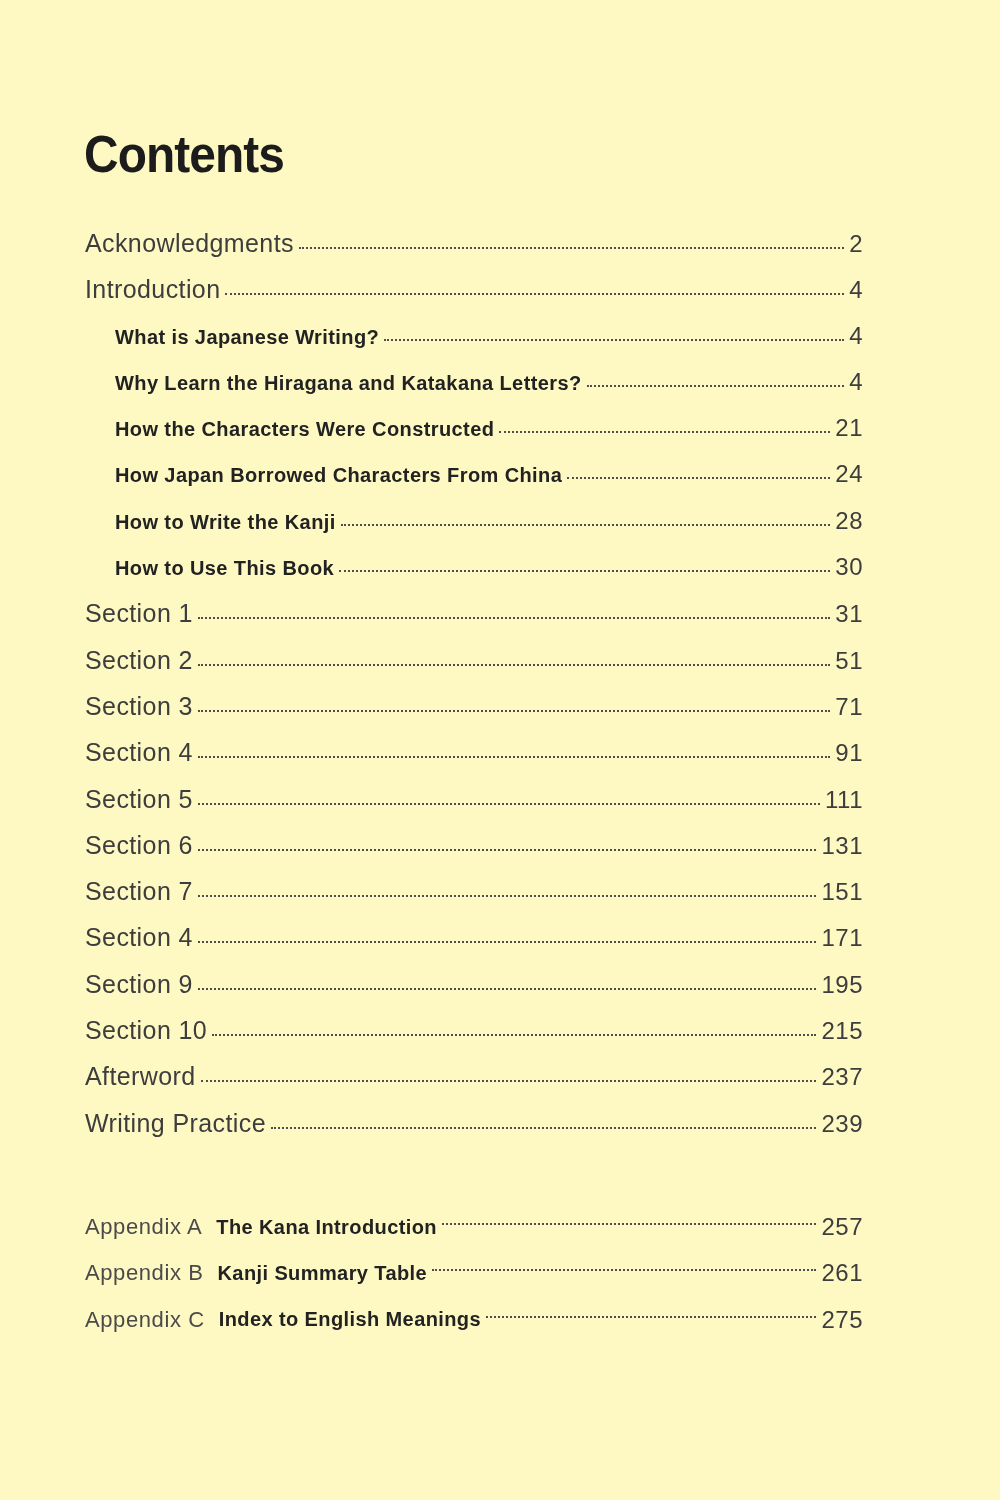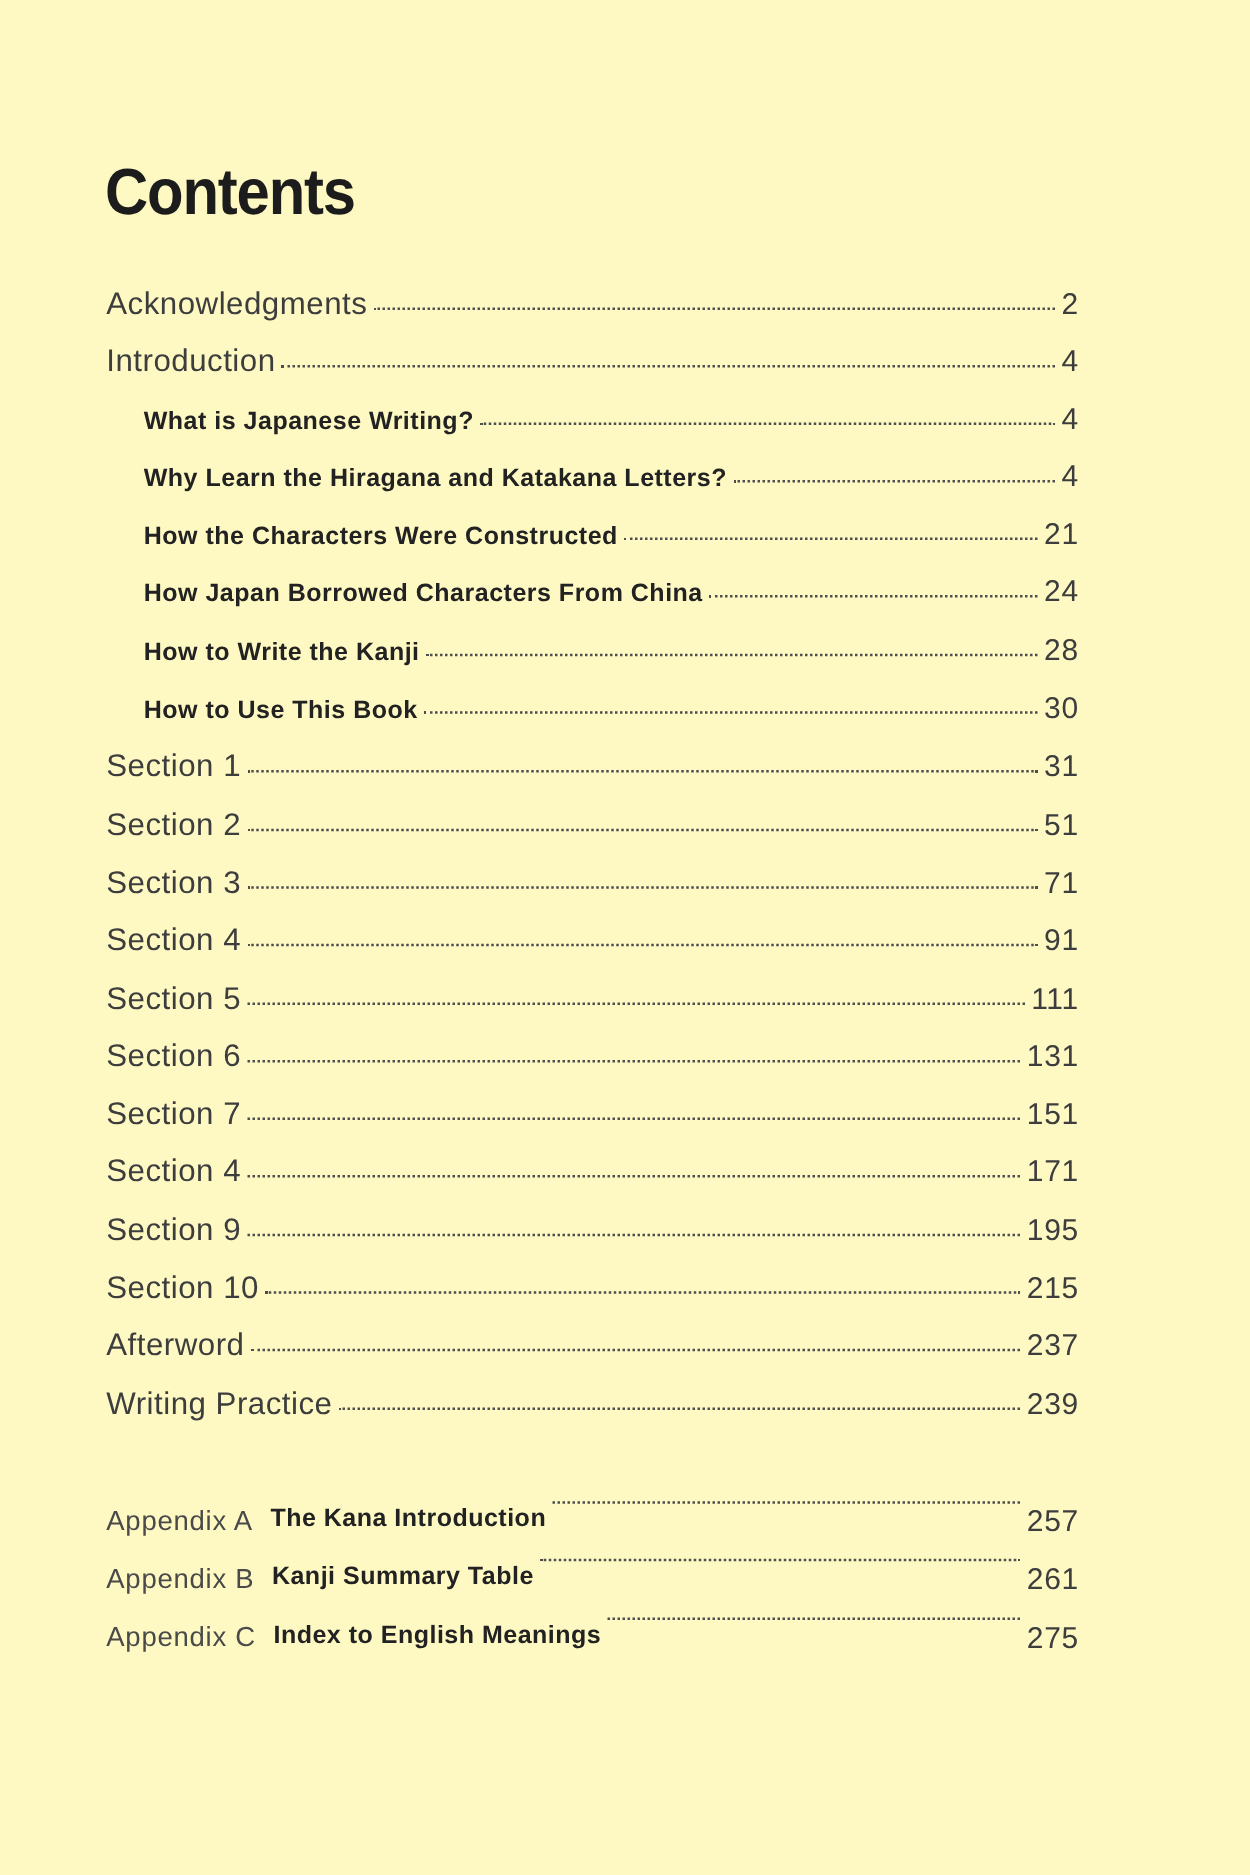--- a/index.html
+++ b/index.html
@@ -66,21 +66,21 @@
   .toc-page {
     white-space: nowrap;
     font-size: 24px;
     font-weight: normal;
     color: #3d3d3d;
     letter-spacing: 0.5px;
   }
   .appendix-block { margin-top: 49px; }
   .appendix-row {
     display: flex;
-    align-items: flex-start;
+    align-items: center;
     height: 46.3px;
   }
   .appendix-prefix {
     white-space: nowrap;
     font-size: 22px;
     font-weight: normal;
     color: #4a4a4a;
     letter-spacing: 0.6px;
     margin-right: 14px;
   }

